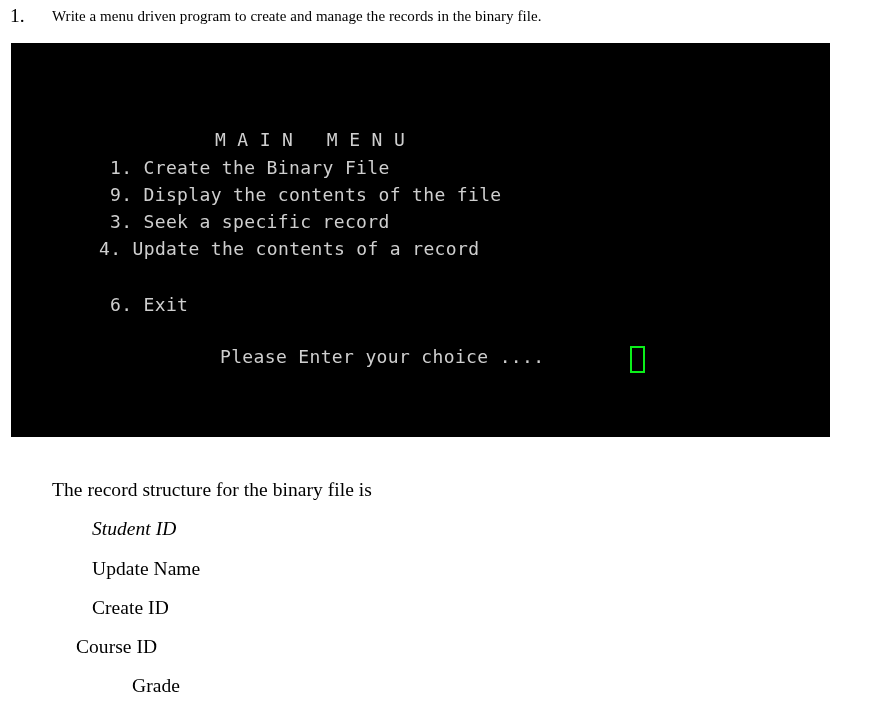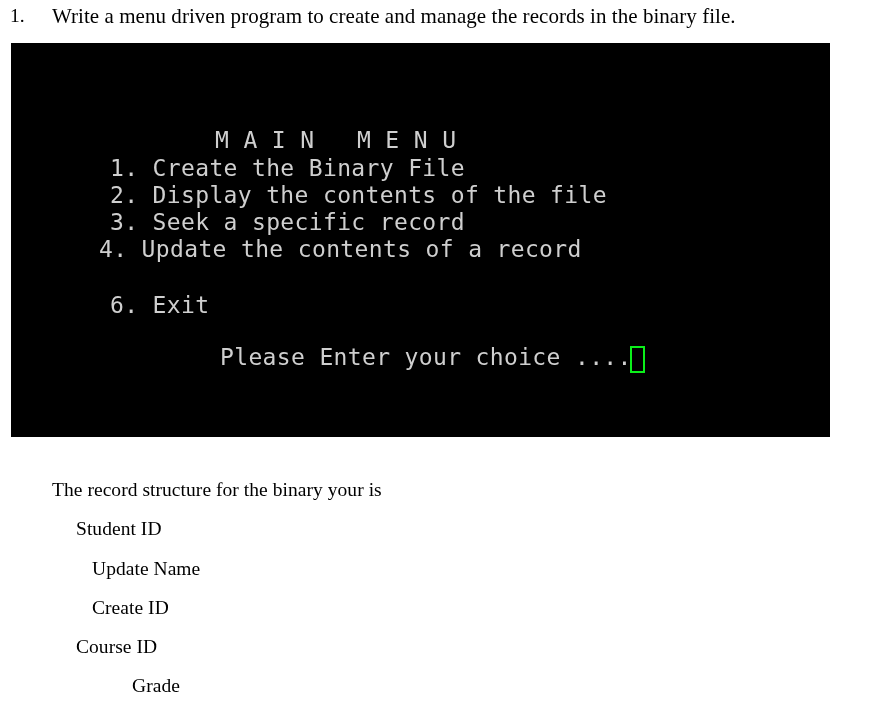--- a/index.html
+++ b/index.html
@@ -29,42 +29,42 @@
     left: 10px;
     top: 0;
     font-size: 19.5px;
     line-height: 26px;
     letter-spacing: 0.1px;
   }
   .question-text {
     position: absolute;
     left: 52px;
     top: 0;
-    font-size: 21px;
+    font-size: 15px;
     line-height: 26px;
     white-space: nowrap;
     letter-spacing: 0.05px;
   }
 
   
   .terminal {
     position: absolute;
     left: 11px;
     top: 43px;
     width: 819px;
     height: 394px;
     background: #000000;
     overflow: hidden;
   }
   .term-inner {
     position: relative;
     width: 100%;
     height: 100%;
     font-family: "DejaVu Sans Mono", "Liberation Mono", monospace;
-    font-size: 23px;
+    font-size: 18px;
     color: #cfcfcf;
     -webkit-font-smoothing: antialiased;
   }
   .term-line {
     position: absolute;
     white-space: pre;
     line-height: 22px;
     letter-spacing: 0.35px;
   }
   .term-title {
@@ -93,58 +93,58 @@
 
   
   .body-line {
     position: absolute;
     font-size: 19.5px;
     line-height: 26px;
     white-space: nowrap;
     letter-spacing: 0.05px;
   }
   .record-intro { left: 52px; top: 477px; }
-  .field-student-id   { left: 76px; top: 516px; }
+  .field-student-id   { left: 92px; top: 516px; font-style: italic; }
   .field-student-name { left: 92px; top: 556px; }
   .field-email-id     { left: 92px; top: 595px; }
   .field-course-id    { left: 76px; top: 634px; }
   .field-grade        { left: 92px; top: 673px; margin-left: 40px; }
 </style>
 </head>
 <body>
 
 <div class="question-row">
   <span class="question-number">1.</span>
   <span class="question-text">Write a menu driven program to create and manage the records in the binary file.</span>
 </div>
 
 <div class="terminal">
   <div class="term-inner">
 
     <div class="term-line term-title">M A I N   M E N U</div>
 
     <div class="term-line term-item-1">1. Create the Binary File</div>
 
-    <div class="term-line term-item-2">2. Display the contents of the file</div>
+    <div class="term-line term-item-2">9. Display the contents of the file</div>
 
     <div class="term-line term-item-3">3. Seek a specific record</div>
 
     <div class="term-line term-item-4">4. Update the contents of a record</div>
 
 
     <div class="term-line term-item-6">6. Exit</div>
 
     <div class="term-line term-prompt">Please Enter your choice ....</div>
 
     <div class="cursor-block"></div>
 
   </div>
 </div>
 
-<div class="body-line record-intro">The record structure for the binary your is</div>
+<div class="body-line record-intro">The record structure for the binary file is</div>
 
 <div class="body-line field-student-id">Student ID</div>
 
 <div class="body-line field-student-name">Update Name</div>
 
 <div class="body-line field-email-id">Create ID</div>
 
 <div class="body-line field-course-id">Course ID</div>
 
 <div class="body-line field-grade">Grade</div>

